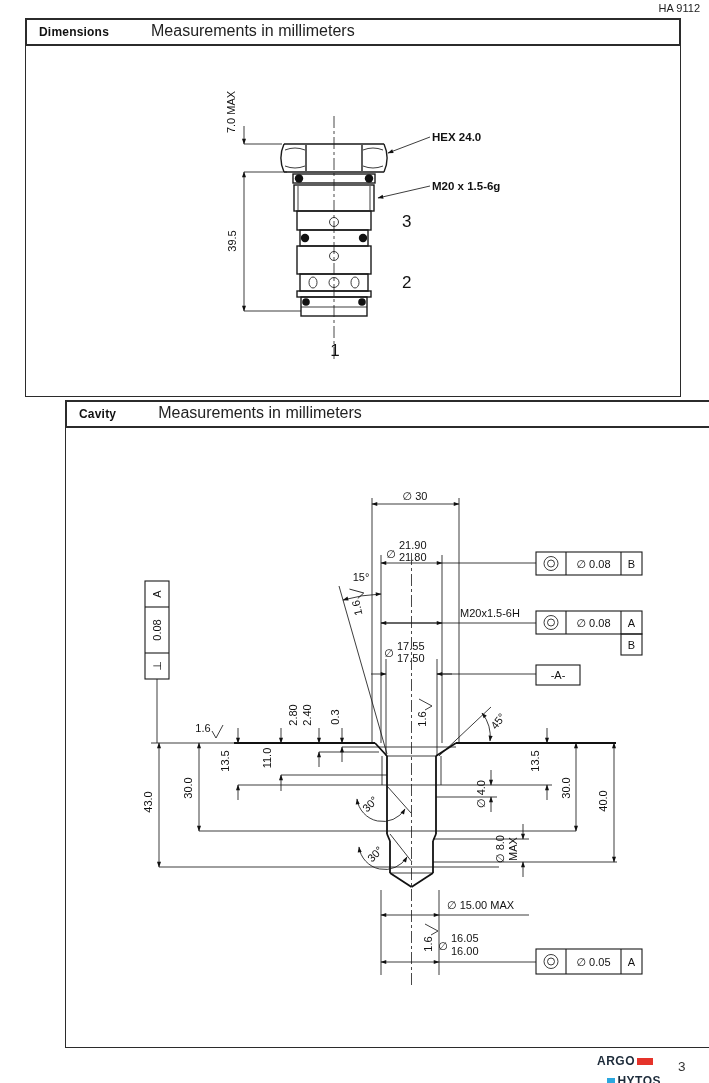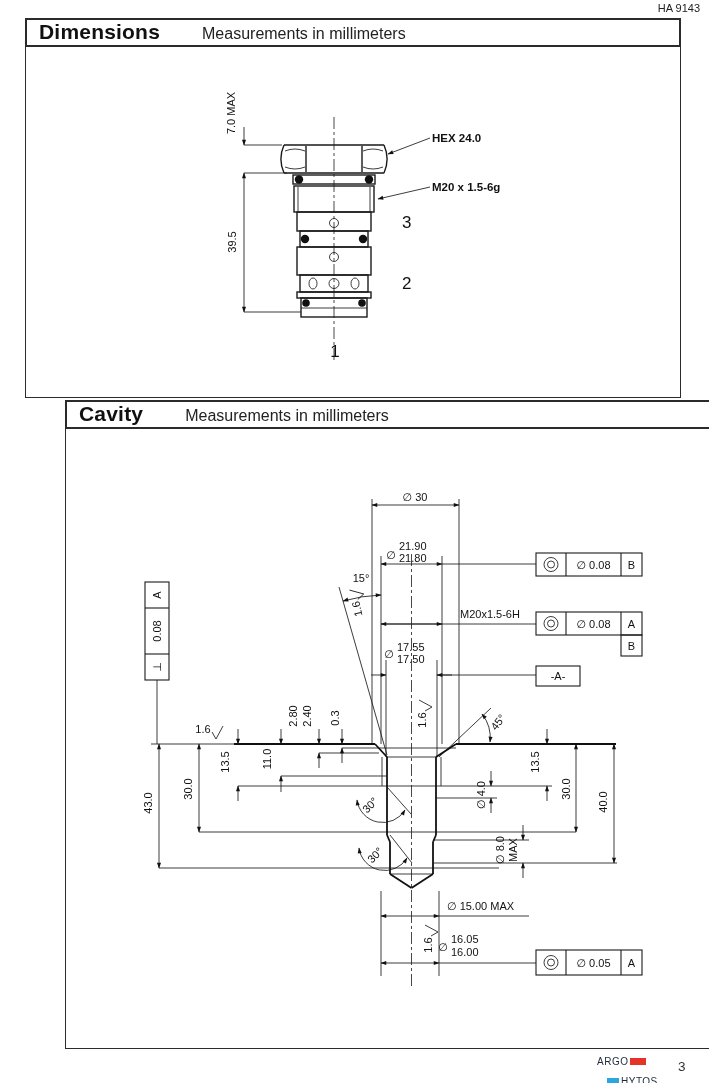--- a/index.html
+++ b/index.html
@@ -1,47 +1,47 @@
 <!DOCTYPE html>
 <html><head>
 <meta charset="utf-8">
 <style>
   html,body{margin:0;padding:0;background:#fff;}
   body{width:709px;height:1083px;position:relative;font-family:"Liberation Sans",sans-serif;color:#111;}
   .doc-code{position:absolute;top:2px;right:9px;font-size:11px;color:#222;}
   .panel{position:absolute;left:25px;width:656px;}
   .panel-header{border:2px solid #2b2b2b;background:#fff;display:flex;align-items:baseline;column-gap:42px;padding:2px 0 2px 12px;}
-  .panel-header h2{margin:0;font-size:21px;line-height:19px;letter-spacing:.2px;}
+  .panel-header h2{margin:0;font-size:12px;line-height:19px;letter-spacing:.2px;}
   .panel-header .sub{font-size:16px;color:#222;}
   .panel-body{border:1.5px solid #2b2b2b;border-top:none;background:#fff;overflow:hidden;}
   svg{display:block;}
   svg text{font-family:"Liberation Sans",sans-serif;font-size:11px;fill:#111;}
   .b{font-weight:bold;font-size:11.5px;}
   .port{font-size:17px;}
   .thin{stroke:#1a1a1a;stroke-width:.85;fill:none;}
   .med{stroke:#1a1a1a;stroke-width:1.4;fill:none;}
   .thk{stroke:#111;stroke-width:1.8;fill:none;}
   .cl{stroke:#1a1a1a;stroke-width:.8;fill:none;stroke-dasharray:12 3 3 3;}
   .dim{stroke:#1a1a1a;stroke-width:.85;fill:none;marker-start:url(#ah);marker-end:url(#ah);}
   .ae{stroke:#1a1a1a;stroke-width:.85;fill:none;marker-end:url(#ah);}
   .dot{fill:#111;stroke:none;}
   .frame rect,.frame line{stroke:#1a1a1a;stroke-width:1.1;fill:none;}
   .footer-logo{position:absolute;left:597px;top:1057px;width:64px;font-size:0;}
   .logo-row{display:flex;align-items:center;height:9px;}
   .logo-row.r2{margin-left:10px;margin-top:11px;align-items:center;}
-  .logo-text{font-size:10px;font-weight:normal;letter-spacing:.5px;color:#1d2b3a;line-height:9px;}
+  .logo-text{font-size:12px;font-weight:bold;letter-spacing:.5px;color:#1d2b3a;line-height:9px;}
   .logo-rect{display:inline-block;height:7px;}
   .logo-rect.red{width:16px;background:#e5332a;margin-left:2px;}
   .logo-rect.blue{width:12px;background:#2ba7de;margin-right:2px;}
   .page-num{position:absolute;left:678px;top:1059px;font-size:13.5px;color:#333;}
 </style>
 </head>
 <body>
 
-<div class="doc-code">HA 9143</div>
+<div class="doc-code">HA 9112</div>
 
 <section class="panel" style="top:18px;">
   <div class="panel-header">
     <h2>Dimensions</h2>
     <span class="sub">Measurements in millimeters</span>
   </div>
   <div class="panel-body">
     <svg width="656" height="350" viewBox="27 42 656 350">
       <defs>
         <marker id="ah" viewBox="0 0 10 10" refX="8.8" refY="5" markerWidth="9" markerHeight="7" orient="auto-start-reverse">

